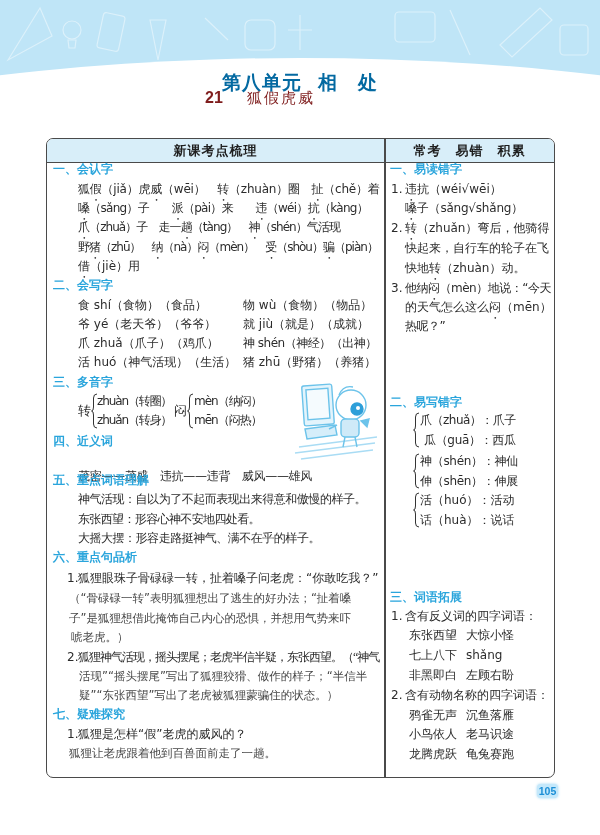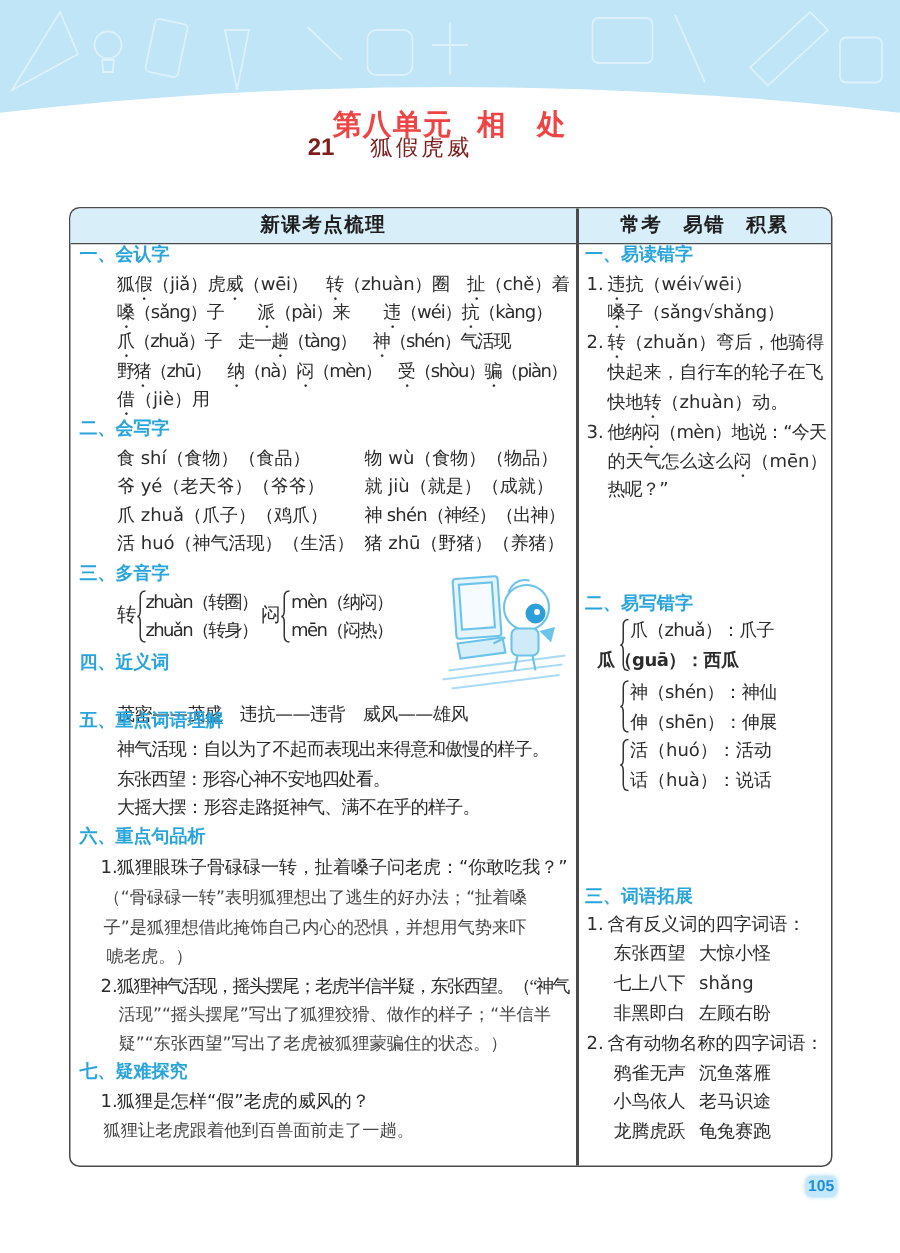--- a/index.html
+++ b/index.html
@@ -4,21 +4,21 @@
 <style>
   * { box-sizing: border-box; margin: 0; padding: 0; }
   html, body { width: 600px; height: 835px; background: #ffffff; }
   body { font-family: "DejaVu Sans", "Liberation Sans", sans-serif; color: #2b2b2b; }
   #page { position: relative; width: 600px; height: 835px; overflow: hidden; background: #ffffff; }
 
   .banner { position: absolute; left: 0; top: 0; width: 600px; height: 120px; background: #bfe5f7; overflow: hidden; }
   .banner-curve { position: absolute; left: -600px; top: 58px; width: 1800px; height: 600px; border-radius: 50%; background: #ffffff; }
   .doodles { position: absolute; left: 0; top: 0; width: 600px; height: 80px; }
 
-  .title { position: absolute; left: 0; top: 70px; width: 600px; text-align: center; font-size: 19px; font-weight: bold; color: #ef4444; letter-spacing: 1px; white-space: nowrap; }
+  .title { position: absolute; left: 0; top: 70px; width: 600px; text-align: center; font-size: 19px; font-weight: bold; color: #0369a1; letter-spacing: 1px; white-space: nowrap; }
   .title .gap { display: inline-block; width: 16px; }
   .subtitle { position: absolute; left: 0; top: 89px; width: 520px; text-align: center; font-size: 15px; color: #7f1d1d; white-space: nowrap; }
   .subtitle .num { font-weight: bold; font-family: "Liberation Sans", sans-serif; font-size: 16px; }
   .subtitle .gap { display: inline-block; width: 24px; }
   .subtitle .name { letter-spacing: 2px; }
 
   .tbl { position: absolute; left: 46px; top: 138px; width: 509px; height: 640px; border: 1.5px solid #4a4a4a; border-radius: 7px; }
   .thead { position: absolute; left: 0; top: 0; width: 100%; height: 24px; background: #d8eef9; border-bottom: 1.5px solid #4a4a4a; border-radius: 6px 6px 0 0; }
   .th { position: absolute; top: 0; height: 23px; line-height: 23px; text-align: center; font-weight: bold; font-size: 13px; letter-spacing: 1px; color: #1f1f1f; white-space: nowrap; }
   .th-left { left: 0; width: 337px; }
@@ -163,21 +163,21 @@
       <div class="ln" style="left:344px;top:140px">3.</div>
       <div class="ln fit" style="left: 358px; top: 140px; width: 146px; letter-spacing: -0.5px;"><span>他纳</span><span class="dot">闷</span><span>（mèn）地说：“今天</span></div>
       <div class="ln fit" style="left:358px;top:159px;width:146px"><span>的天气怎么这么</span><span class="dot">闷</span><span>（mēn）</span></div>
       <div class="ln fit" style="left: 358px; top: 178px; width: 40px; letter-spacing: -0.5px;"><span>热呢？”</span></div>
 
       <div class="sec" style="left:343px;top:254px">二、易写错字</div>
       <svg class="brace" style="left:366px;top:273px" width="7" height="36" viewBox="0 0 7 36">
           <path d="M6 1 Q2.5 1 2.5 5 L2.5 14 Q2.5 18 0.5 18 Q2.5 18 2.5 22 L2.5 31 Q2.5 35 6 35" fill="none" stroke="#333" stroke-width="1"></path>
         </svg>
       <div class="ln fit" style="left: 373px; top: 272px; width: 96px; letter-spacing: -0.5px;">爪（zhuǎ）：爪子</div>
-      <div class="ln fit" style="left: 351px; top: 292px; width: 92px; letter-spacing: -0.33px; font-weight: bold;">瓜（guā）：西瓜</div>
+      <div class="ln fit" style="left: 377px; top: 292px; width: 92px; letter-spacing: -0.33px;">瓜（guā）：西瓜</div>
       <svg class="brace" style="left:366px;top:314px" width="7" height="36" viewBox="0 0 7 36">
           <path d="M6 1 Q2.5 1 2.5 5 L2.5 14 Q2.5 18 0.5 18 Q2.5 18 2.5 22 L2.5 31 Q2.5 35 6 35" fill="none" stroke="#333" stroke-width="1"></path>
         </svg>
       <div class="ln fit" style="left: 373px; top: 313px; width: 98px; letter-spacing: -0.3px;">神（shén）：神仙</div>
       <div class="ln fit" style="left: 373px; top: 333px; width: 98px; letter-spacing: -0.3px; text-align: center;">伸（shēn）：伸展</div>
       <svg class="brace" style="left:366px;top:353px" width="7" height="36" viewBox="0 0 7 36">
           <path d="M6 1 Q2.5 1 2.5 5 L2.5 14 Q2.5 18 0.5 18 Q2.5 18 2.5 22 L2.5 31 Q2.5 35 6 35" fill="none" stroke="#333" stroke-width="1"></path>
         </svg>
       <div class="ln fit" style="left:373px;top:352px;width:94px">活（huó）：活动</div>
       <div class="ln fit" style="left:373px;top:372px;width:94px">话（huà）：说话</div>

